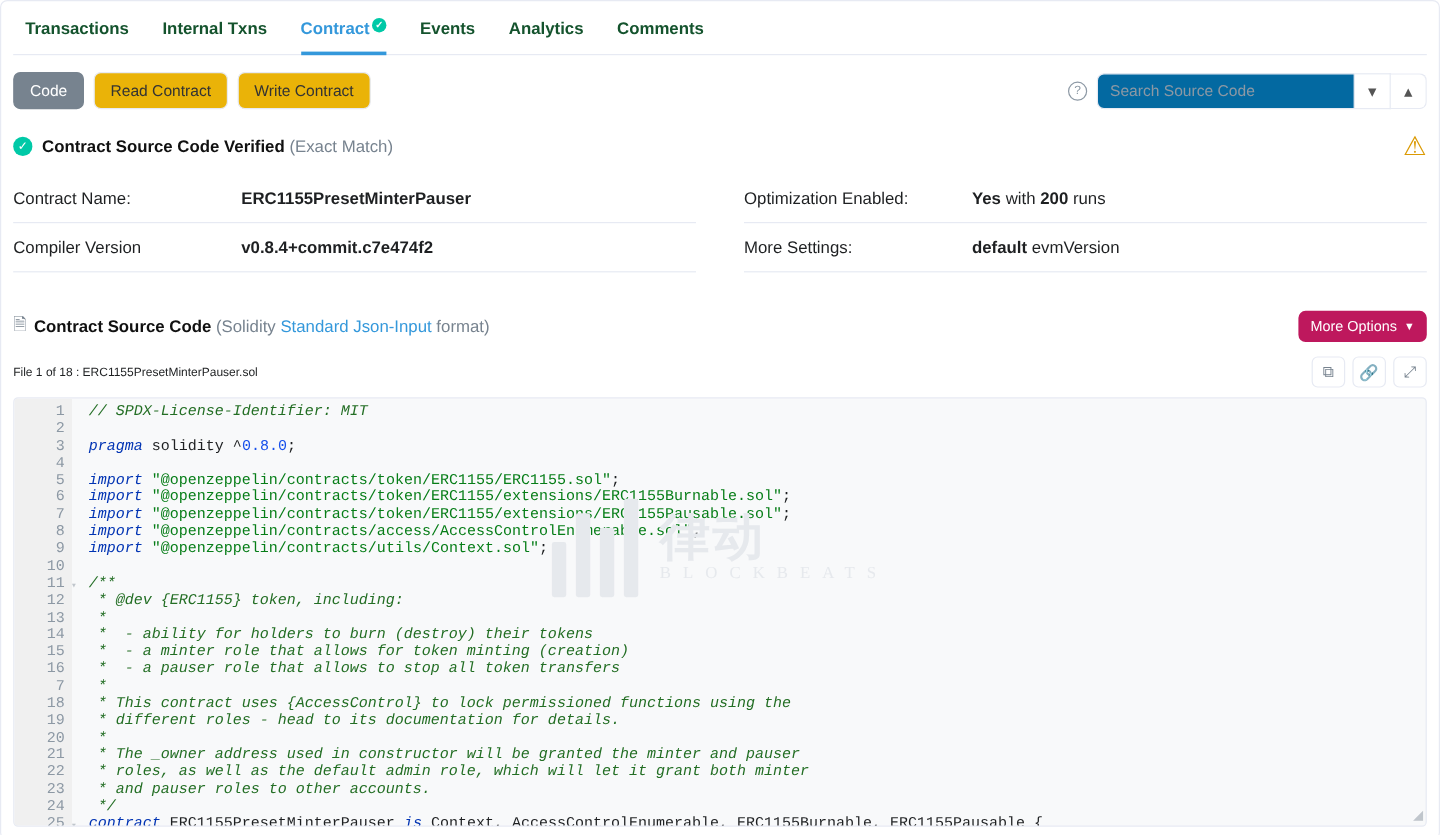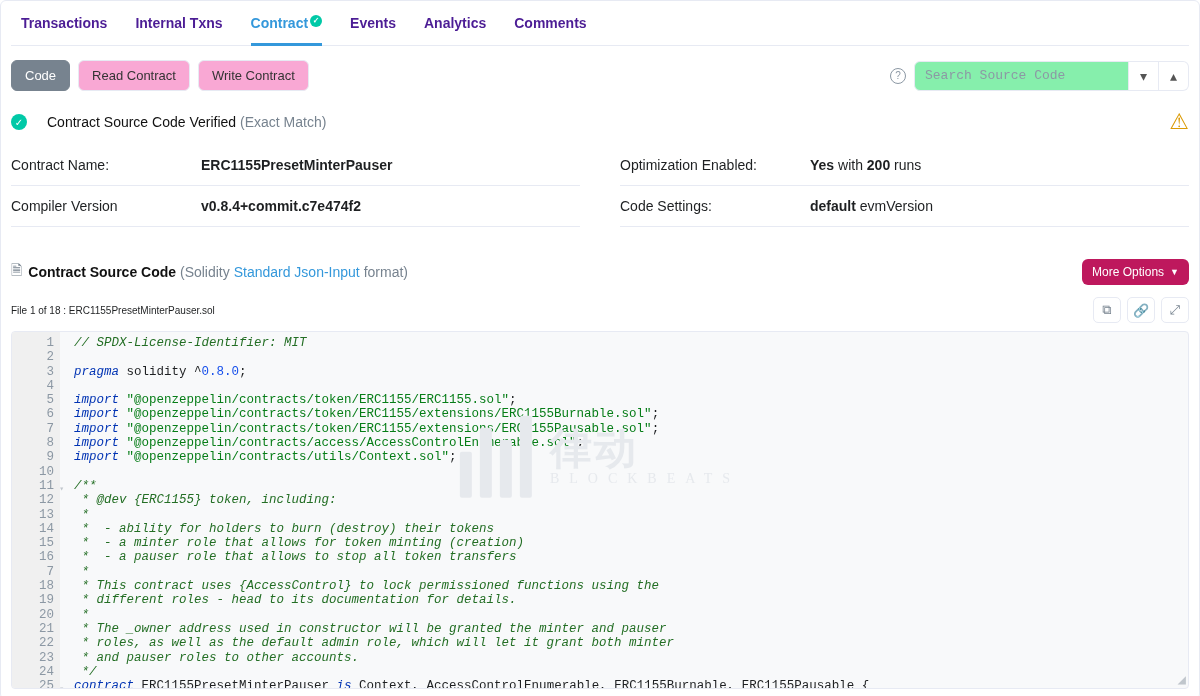--- a/index.html
+++ b/index.html
@@ -2,44 +2,44 @@
 <html><head>
 <meta charset="utf-8">
 <style>
   * { box-sizing: border-box; margin: 0; padding: 0; }
   body { font-family: -apple-system, BlinkMacSystemFont, "Segoe UI", Helvetica, Arial, sans-serif; font-size: 14px; color: #111; background: #fff; }
   .page { background: #fff; width: 1200px; min-height: 696px; }
   .container { padding: 0 10px 10px 10px; background: #fff; border-radius: 6px; border: 1px solid #e7eaf3; min-height: 696px; }
 
   
   .tabs { display: flex; gap: 28px; border-bottom: 1px solid #e7eaf3; padding: 0 10px; }
-  .tab { padding: 14px 0; font-weight: 600; color: #4c1d95; cursor: pointer; position: relative; }
+  .tab { padding: 14px 0; font-weight: 600; color: #14532d; cursor: pointer; position: relative; }
   .tab.active { color: #3498db; }
   .tab.active::after { content: ""; position: absolute; left: 0; right: 0; bottom: -1px; height: 3px; background: #3498db; }
   .verified-badge-inline { display:inline-block; width:12px; height:12px; border-radius:50%; background:#00c9a7; color:#fff; font-size:8px; text-align:center; line-height:12px; vertical-align: top; margin-left:2px; }
 
   
   .sub-bar { display:flex; align-items:center; justify-content: space-between; padding: 14px 0 14px 0; }
   .btn-group { display:flex; gap:8px; }
-  .btn { padding: 7px 13px; border-radius: 6px; border: 1px solid #e7eaf3; background: #f9a8d4; font-size: 13px; color: #333; cursor:pointer; }
+  .btn { padding: 7px 13px; border-radius: 6px; border: 1px solid #e7eaf3; background: #eab308; font-size: 13px; color: #333; cursor:pointer; }
   .btn.active { background:#77838f; color:#fff; border-color:#77838f; }
   .right-tools { display:flex; align-items:center; gap:8px; }
   .help-icon { width:16px; height:16px; border:1px solid #8c98a4; color:#8c98a4; border-radius:50%; display:flex; align-items:center; justify-content:center; font-size:10px; cursor:pointer; }
   .search-group { display:flex; }
-  .search-input { height:30px; width:215px; border:1px solid #e7eaf3; border-radius:6px 0 0 6px; padding:0 10px; font-size:13px; background:#86efac;font-family:Liberation Mono, monospace; }
+  .search-input { height:30px; width:215px; border:1px solid #e7eaf3; border-radius:6px 0 0 6px; padding:0 10px; font-size:13px; background:#0369a1; }
   .search-input::placeholder{ color:#8c98a4; }
   .sq-btn { width:30px; height:30px; border:1px solid #e7eaf3; display:flex; align-items:center; justify-content:center; color:#555; cursor:pointer; }
   .sq-btn.mid { border-left:none; }
   .sq-btn.last { border-left:none; border-radius:0 6px 6px 0; }
 
   
   .verified-row { display:flex; justify-content:space-between; align-items:center; padding: 4px 0 10px 0; }
   .verified-left { display:flex; align-items:center; gap:8px; }
   .check-circle { width:16px; height:16px; border-radius:50%; background:#00c9a7; color:#fff; display:flex; align-items:center; justify-content:center; font-size:10px; }
-  .verified-text { font-weight:400;margin-left:12px; }
+  .verified-text { font-weight:700; }
   .light { color:#77838f; font-weight:400; }
   .warn-icon { color:#db9a04; font-size:22px; }
 
   
   .kv-grid { display:grid; grid-template-columns: 1fr 1fr; gap: 0 40px; padding-bottom: 20px;}
   .kv-row { display:grid; grid-template-columns: 190px 1fr; padding:12px 0; border-bottom:1px solid #e7eaf3; }
   .kv-label { color:#1e2022; }
   .kv-val { color:#1e2022; font-weight:600; }
   .kv-val .thin { font-weight:400; }
 
@@ -132,21 +132,21 @@
         <div class="kv-label">Optimization Enabled:</div>
         <div class="kv-val">
           <span>Yes</span><span class="thin"> with </span><span>200</span><span class="thin"> runs</span>
         </div>
       </div>
       <div class="kv-row">
         <div class="kv-label">Compiler Version</div>
         <div class="kv-val">v0.8.4+commit.c7e474f2</div>
       </div>
       <div class="kv-row">
-        <div class="kv-label">Code Settings:</div>
+        <div class="kv-label">More Settings:</div>
         <div class="kv-val">
           <span>default</span><span class="thin"> evmVersion</span>
         </div>
       </div>
     </div>
 
     <div class="src-head">
       <div class="left">
         <span class="doc-icon">🗎</span>
         <span>

